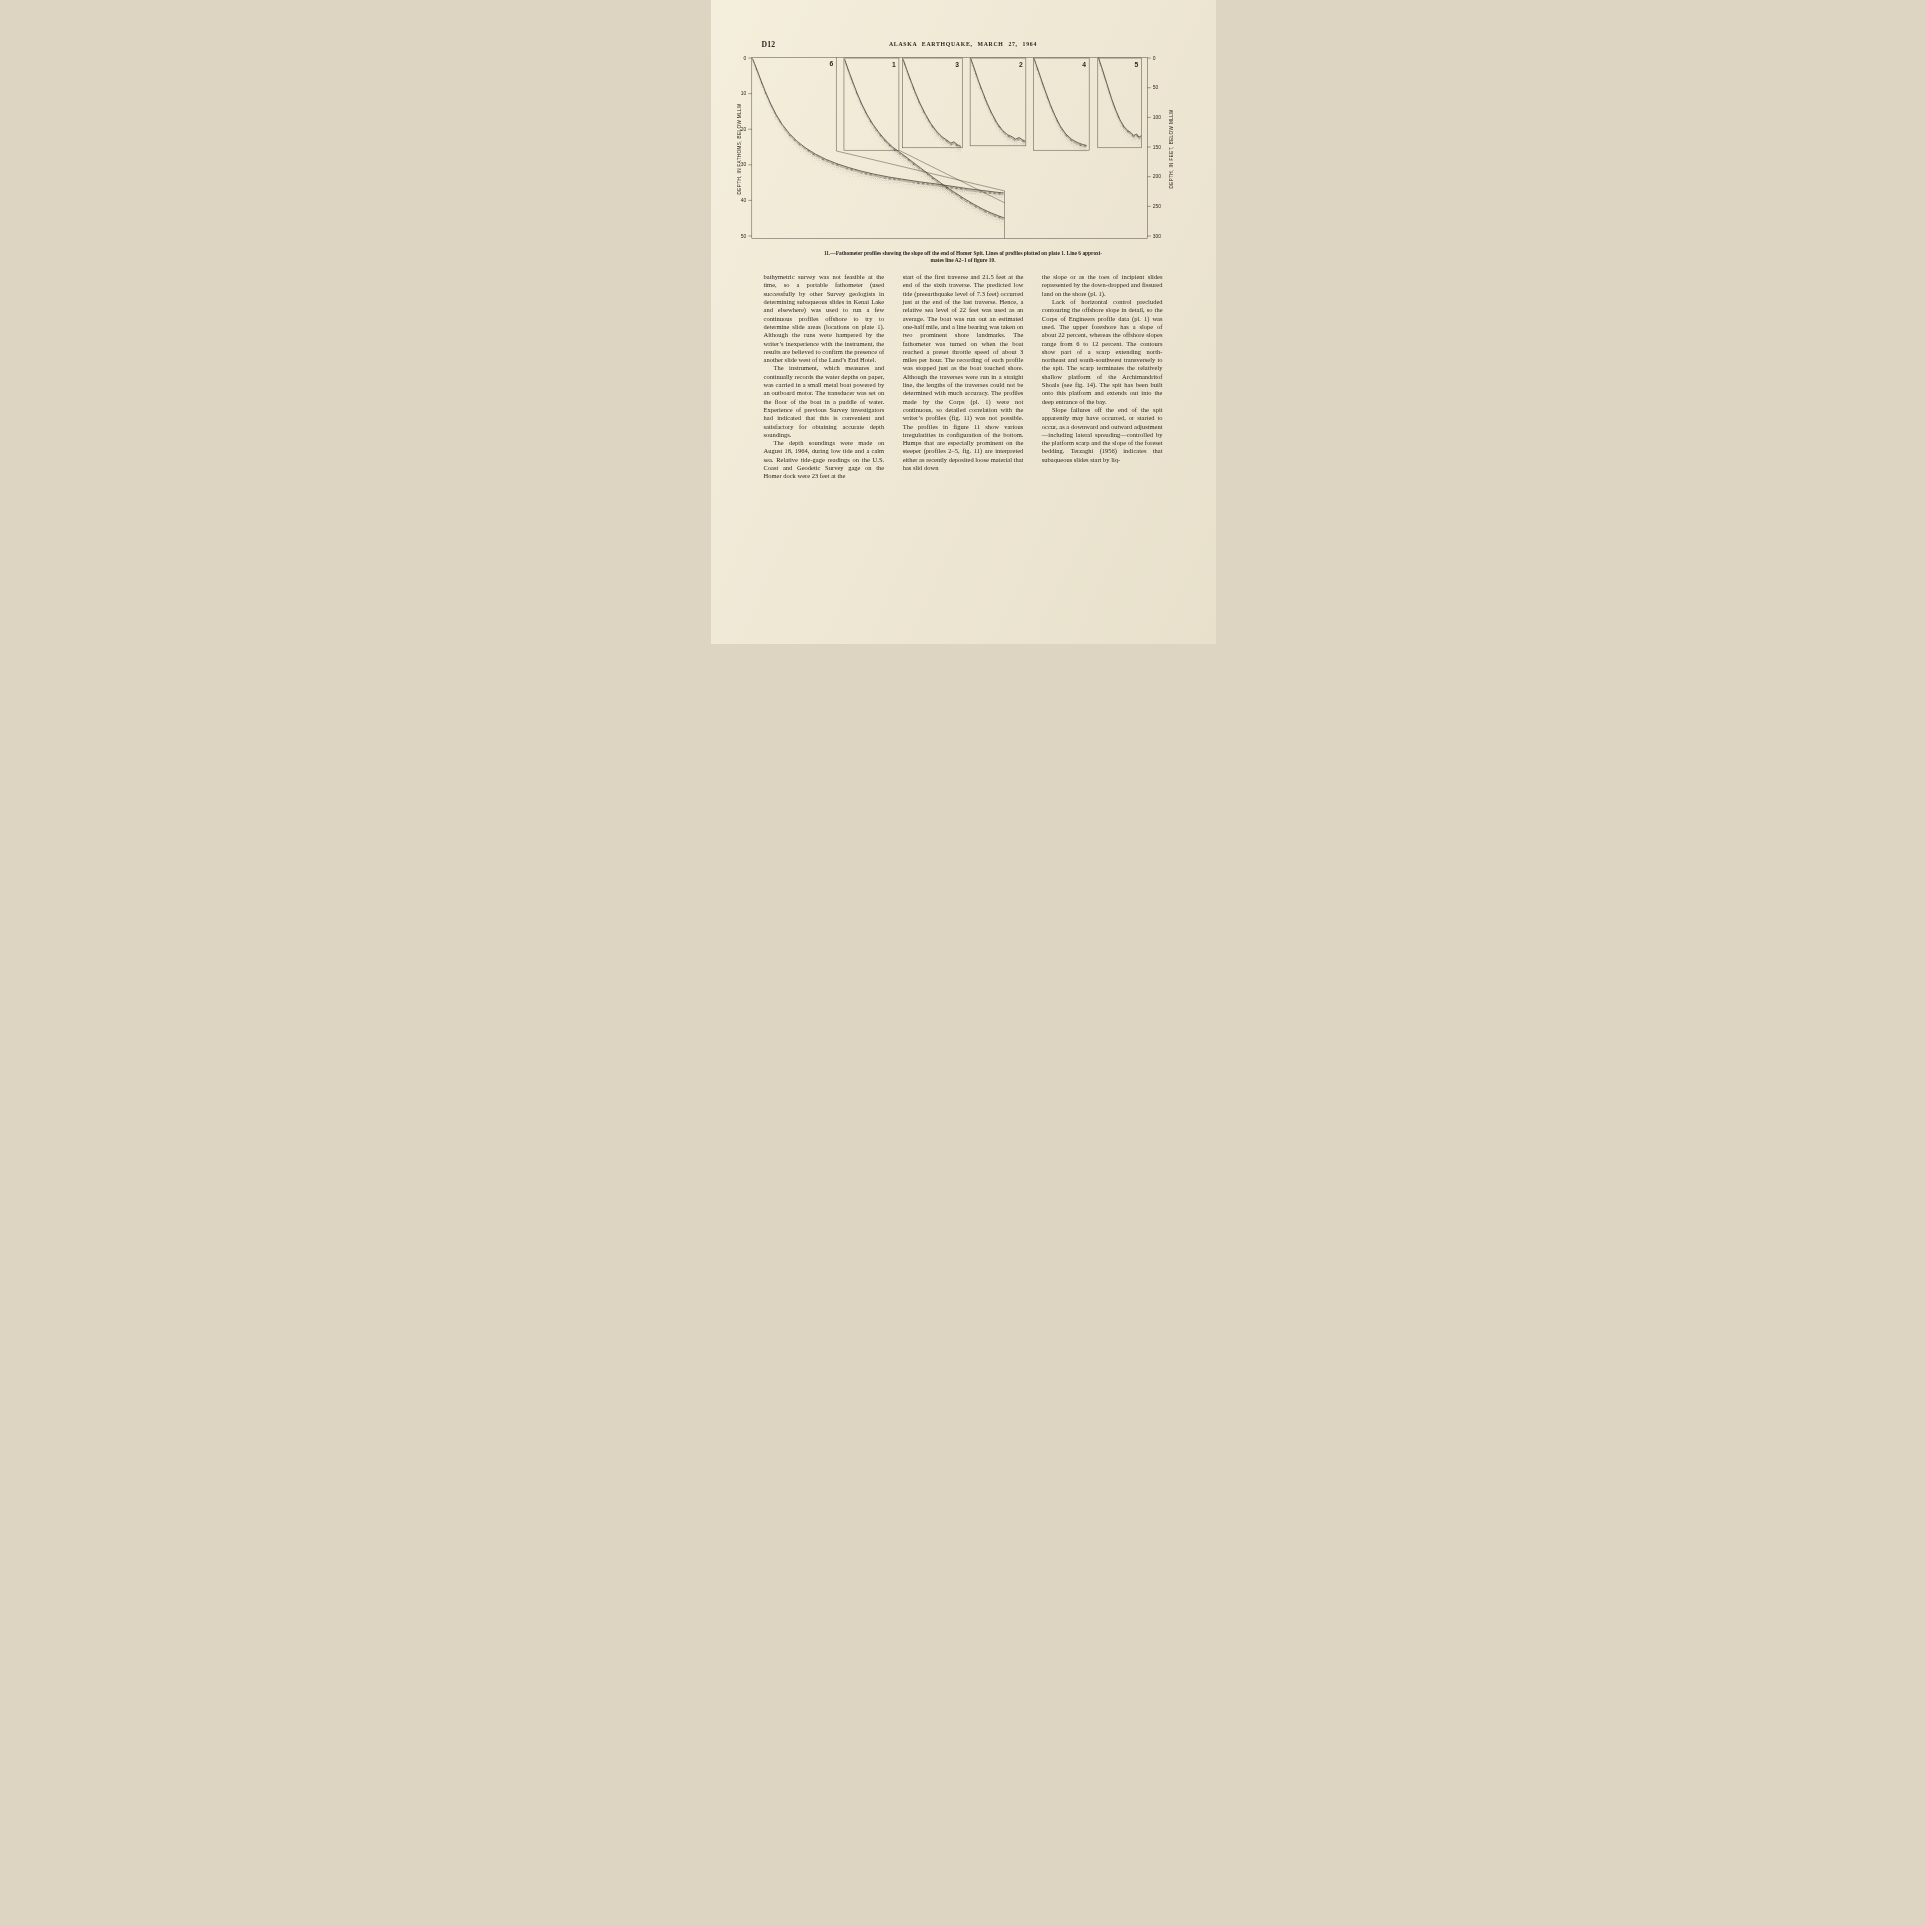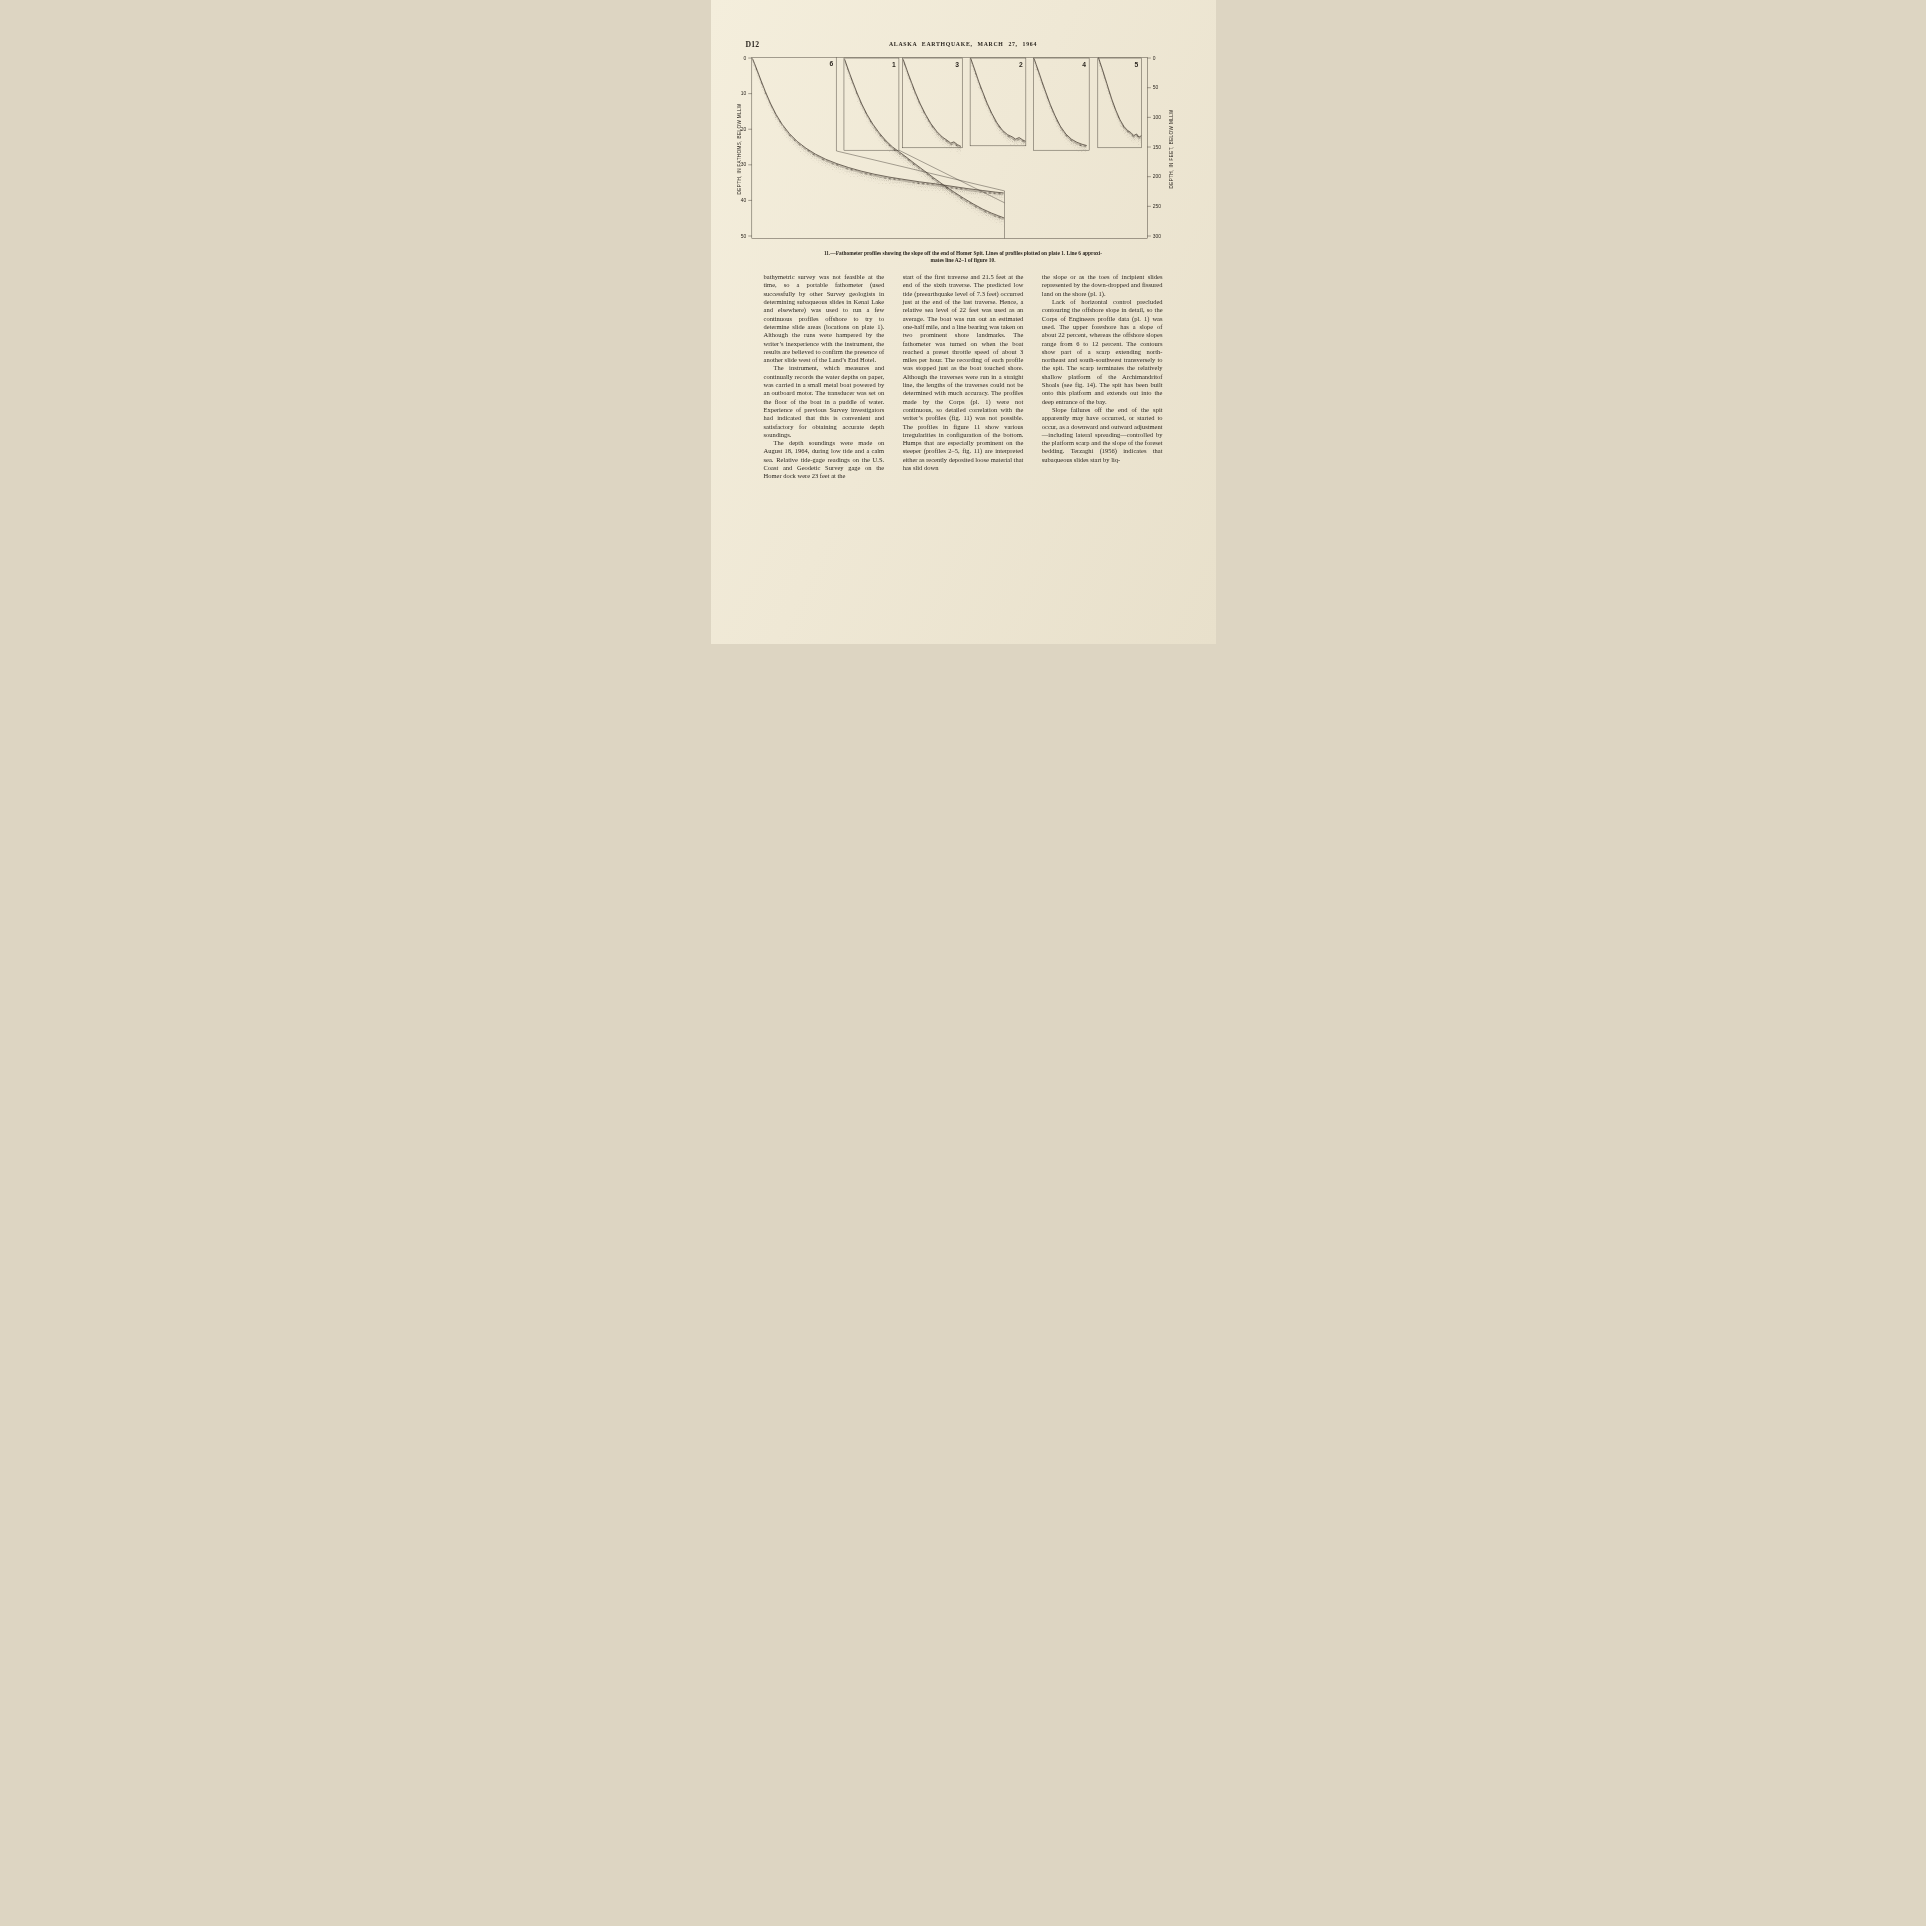--- a/index.html
+++ b/index.html
@@ -17,21 +17,21 @@
     overflow:hidden;
   }
   
   .header{
     position:relative;
     margin-top:40px;
     height:10px;
   }
   .page-number{
     position:absolute;
-    left:35px;
+    left:51px;
     top:0;
     font-size:7.7px;
     font-weight:bold;
     letter-spacing:0.2px;
   }
   .running-head{
     text-align:center;
     font-size:5.8px;
     font-weight:bold;
     letter-spacing:0.7px;

